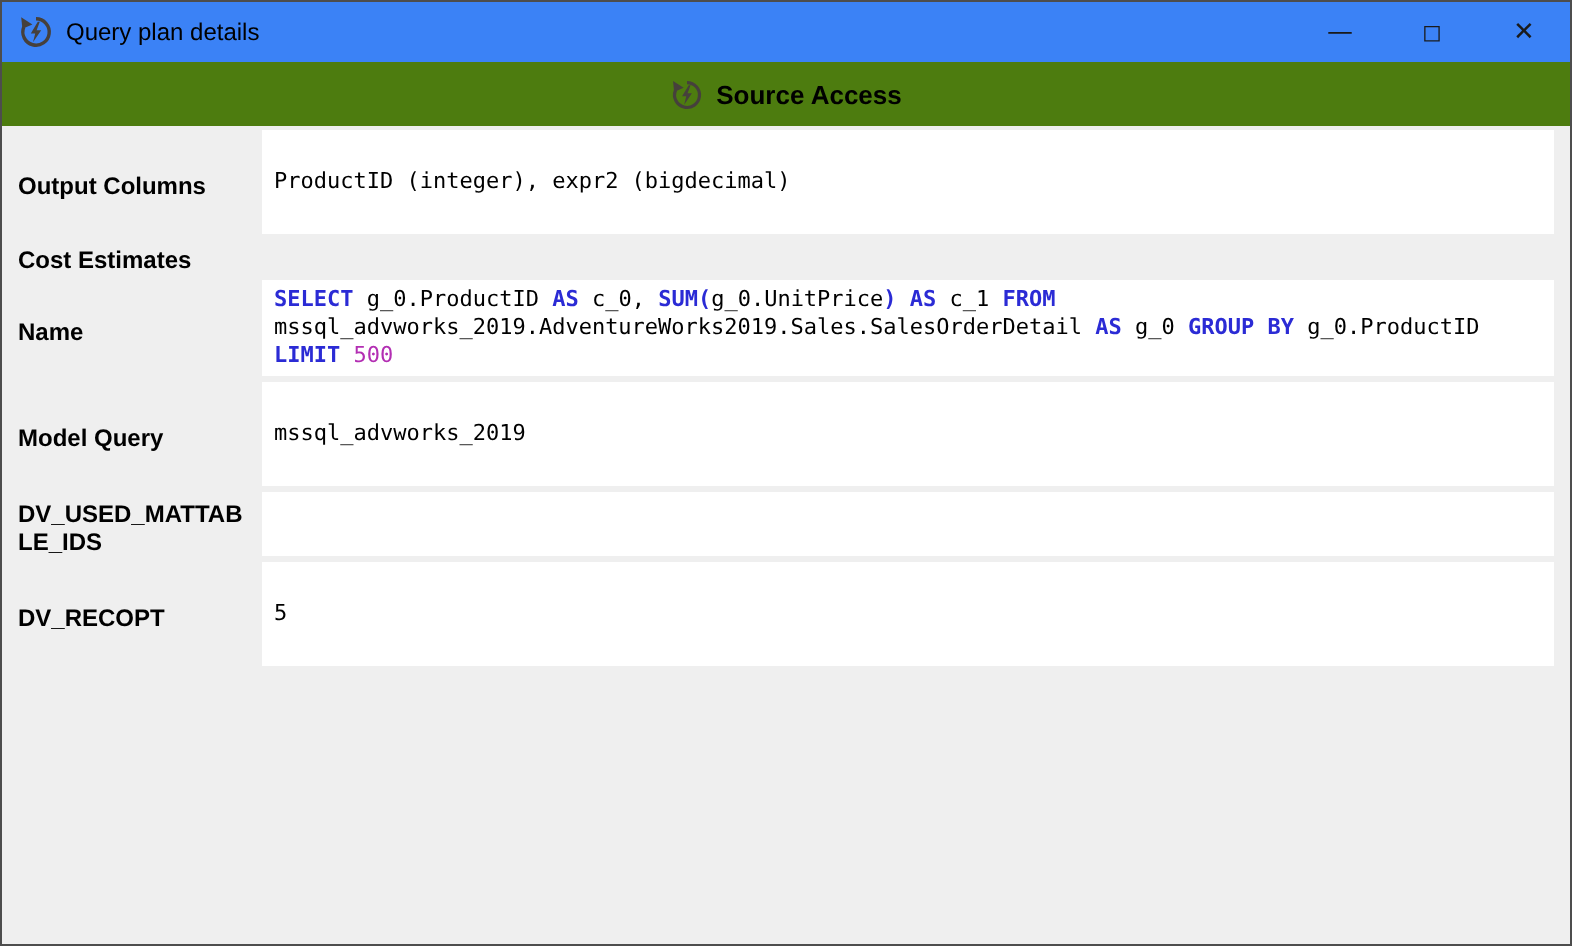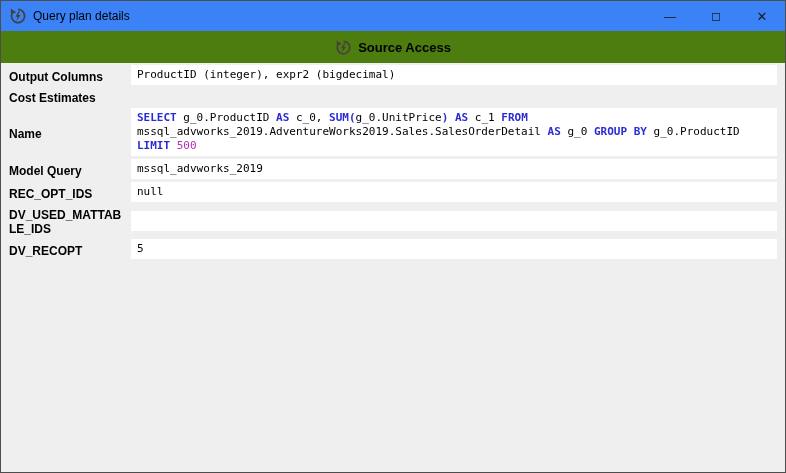--- a/index.html
+++ b/index.html
@@ -52,21 +52,21 @@
     line-height: 14px; padding-top: 3px; padding-right: 4px;
     word-break: break-all;
   }
   .value {
     flex: 1 1 auto;
     background: #ffffff;
     min-height: 20px;
     font-family: "DejaVu Sans Mono", monospace;
     font-size: 11px; line-height: 20px;
     color: #000;
-    padding: 0 6px;
+    padding: 16px 6px;
     white-space: pre; overflow: hidden;
   }
   .value.sql { line-height: 14px; padding-top: 3px; padding-bottom: 3px; }
   .sql .keyword { color: #2b2bd5; font-weight: bold; }
   .sql .number  { color: #b32eb3; }
   .sql .plain   { color: #000000; }
 
   .icon-svg { width: 100%; height: 100%; }
 </style>
 </head>
@@ -116,24 +116,20 @@
       <div class="label">Name</div>
       <div class="value sql" id="sql-field"><div><span class="keyword">SELECT </span><span class="plain">g_0.ProductID </span><span class="keyword">AS </span><span class="plain">c_0, </span><span class="keyword">SUM(</span><span class="plain">g_0.UnitPrice</span><span class="keyword">) AS </span><span class="plain">c_1 </span><span class="keyword">FROM</span></div><div><span class="plain">mssql_advworks_2019.AdventureWorks2019.Sales.SalesOrderDetail </span><span class="keyword">AS </span><span class="plain">g_0 </span><span class="keyword">GROUP BY </span><span class="plain">g_0.ProductID</span></div><div><span class="keyword">LIMIT </span><span class="number">500</span></div></div>
     </div>
 
     <div class="row">
       <div class="label">Model Query</div>
       <div class="value">mssql_advworks_2019</div>
     </div>
 
 
-    <div class="row">
-      <div class="label">REC_OPT_IDS</div>
-      <div class="value">null</div>
-    </div>
 
     <div class="row">
       <div class="label">DV_USED_MATTABLE_IDS</div>
       <div class="value"></div>
     </div>
 
     <div class="row">
       <div class="label">DV_RECOPT</div>
       <div class="value">5</div>
     </div>

